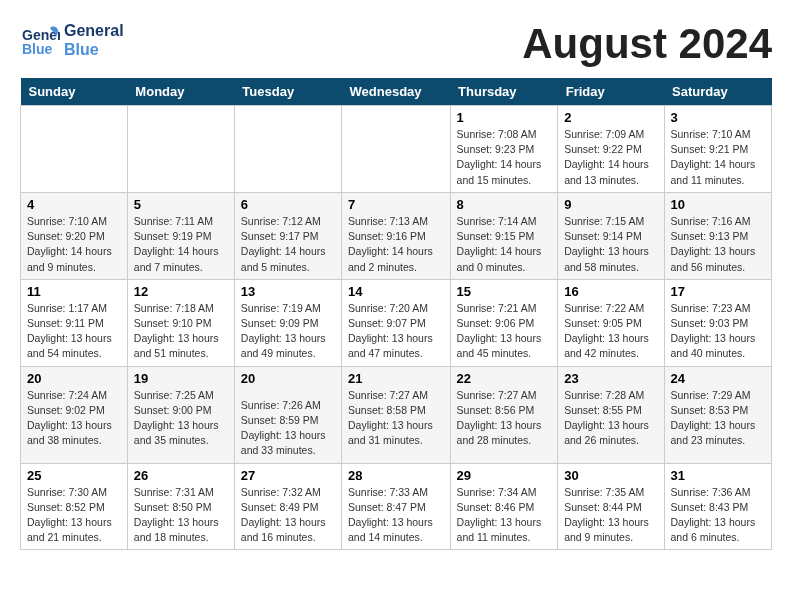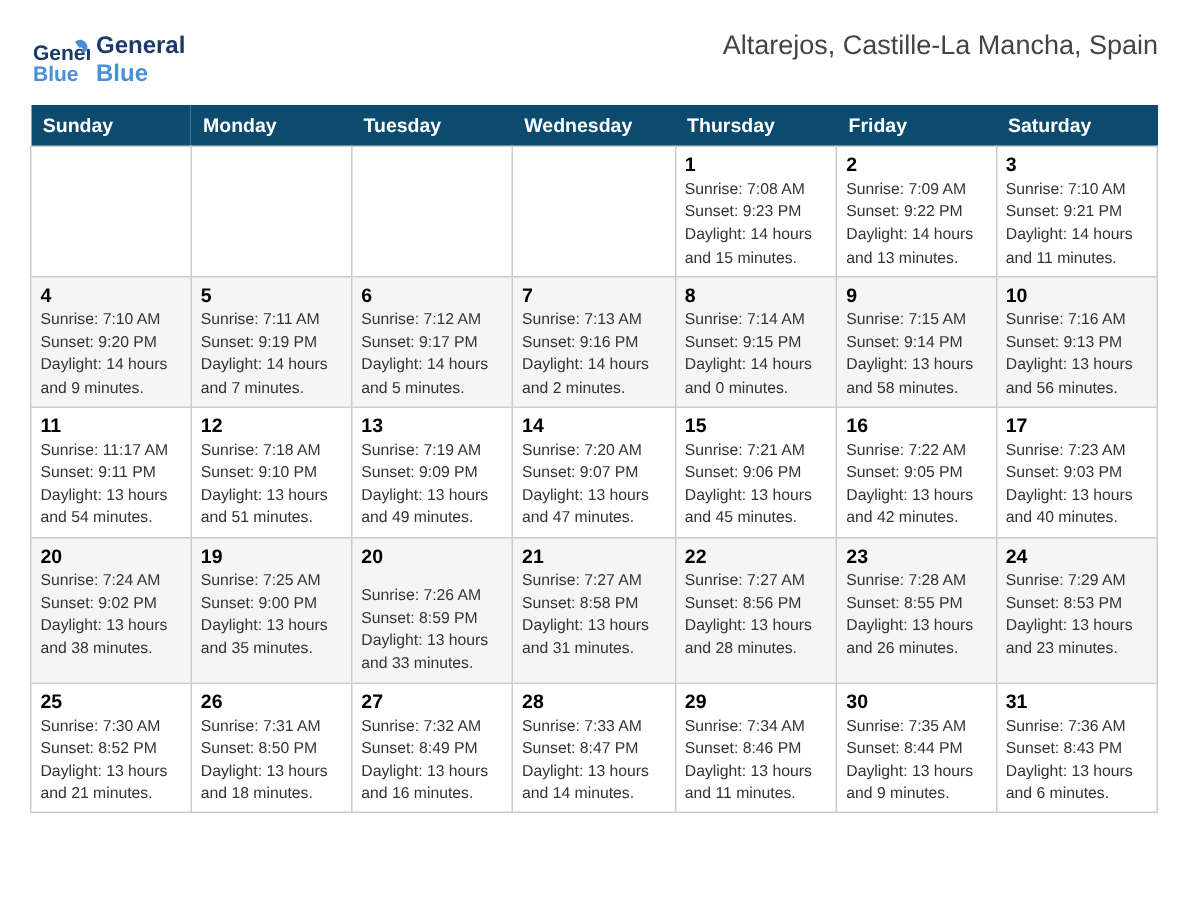--- a/index.html
+++ b/index.html
@@ -85,21 +85,21 @@
       <text x="2" y="20" font-size="14" font-weight="bold" fill="#1a3a6b">General</text>
       <text x="2" y="34" font-size="14" font-weight="bold" fill="#4a90d9">Blue</text>
       <path d="M30 8 C33 5, 37 7, 38 10 C39 13, 37 16, 34 15 C36 13, 35 11, 33 12 Z" fill="#4a90d9"></path>
     </svg>
     <div style="display:flex;flex-direction:column;">
       <span style="font-size:16px;font-weight:bold;color:#1a3a6b;line-height:1.2;">General</span>
       <span style="font-size:16px;font-weight:bold;color:#4a90d9;line-height:1.2;">Blue</span>
     </div>
   </div>
   <div class="title-area">
-    <div class="location-title">Altarejos, Castille-La Mancha, Spain</div>
+    <div class="month-title">August 2024</div>
   </div>
 </div>
 
 <table>
   <thead>
     <tr>
       <th>Sunday</th>
       <th>Monday</th>
       <th>Tuesday</th>
       <th>Wednesday</th>
@@ -183,21 +183,21 @@
           <span class="day-number">10</span>
           <div class="day-info" style="white-space: pre-line;">Sunrise: 7:16 AM
 Sunset: 9:13 PM
 Daylight: 13 hours
 and 56 minutes.</div>
         </td>
       </tr>
       <tr>
         <td>
           <span class="day-number">11</span>
-          <div class="day-info" style="white-space: pre-line;">Sunrise: 11:17 AM
+          <div class="day-info" style="white-space: pre-line;">Sunrise: 1:17 AM
 Sunset: 9:11 PM
 Daylight: 13 hours
 and 54 minutes.</div>
         </td>
         <td>
           <span class="day-number">12</span>
           <div class="day-info" style="white-space: pre-line;">Sunrise: 7:18 AM
 Sunset: 9:10 PM
 Daylight: 13 hours
 and 51 minutes.</div>

